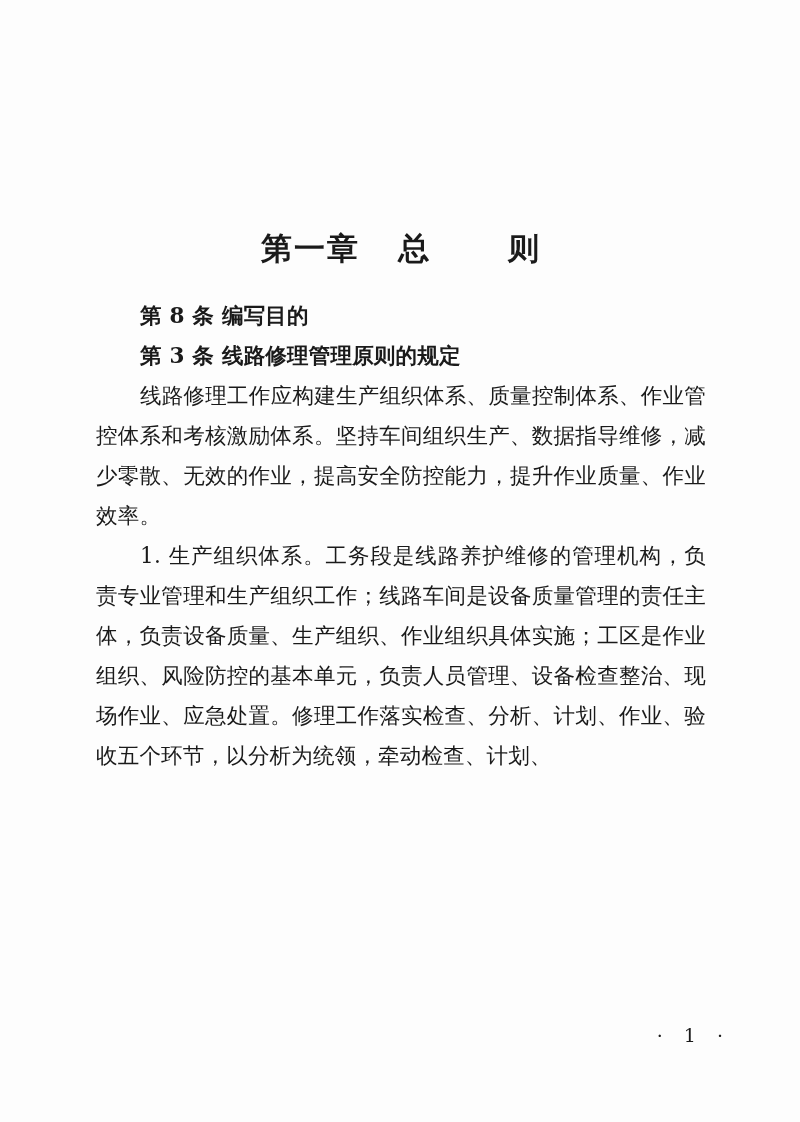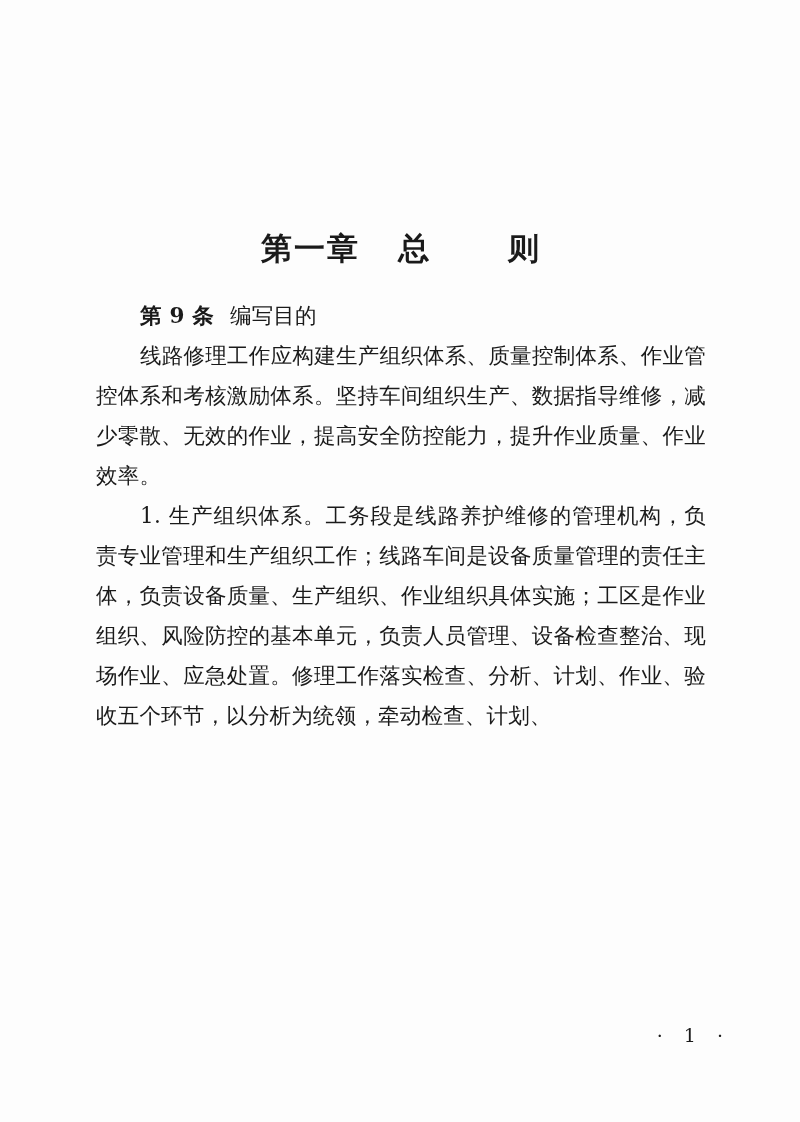--- a/index.html
+++ b/index.html
@@ -46,48 +46,51 @@
     text-indent: 44px;
   }
   p.heading {
     text-indent: 44px;
     font-weight: bold;
   }
   p.heading .hd-label {
     font-weight: bold;
   }
   p.heading .hd-text {
-    font-weight: normal;
-    margin-left: 16px;
+    font-weight: bold;
+    margin-left: 8px;
   }
   .page-number {
     position: absolute;
     right: 74px;
     bottom: 76px;
     font-size: 19px;
     letter-spacing: 3px;
     white-space: pre;
   }
 </style>
 </head>
 <body>
 
 <div class="page">
   <div class="content">
 
     <div class="chapter-title">第一章   总      则</div>
 
     <div class="body-block">
       <p class="heading">
-        <span class="hd-label">第 9 条</span><span class="hd-text">编写目的</span>
+        <span class="hd-label">第 8 条</span><span class="hd-text">编写目的</span>
       </p>
     </div>
 
 
     <div>
+      <p class="heading">
+        <span class="hd-label">第 3 条</span><span class="hd-text">线路修理管理原则的规定</span>
+      </p>
       <p class="indent">线路修理工作应构建生产组织体系、质量控制体系、作业管控体系和考核激励体系。坚持车间组织生产、数据指导维修，减少零散、无效的作业，提高安全防控能力，提升作业质量、作业效率。</p>
       <p class="indent">1. 生产组织体系。工务段是线路养护维修的管理机构，负责专业管理和生产组织工作；线路车间是设备质量管理的责任主体，负责设备质量、生产组织、作业组织具体实施；工区是作业组织、风险防控的基本单元，负责人员管理、设备检查整治、现场作业、应急处置。修理工作落实检查、分析、计划、作业、验收五个环节，以分析为统领，牵动检查、计划、</p>
     </div>
 
   </div>
 
   <div class="page-number">·  1  ·</div>
 </div>
 
 </body></html>

